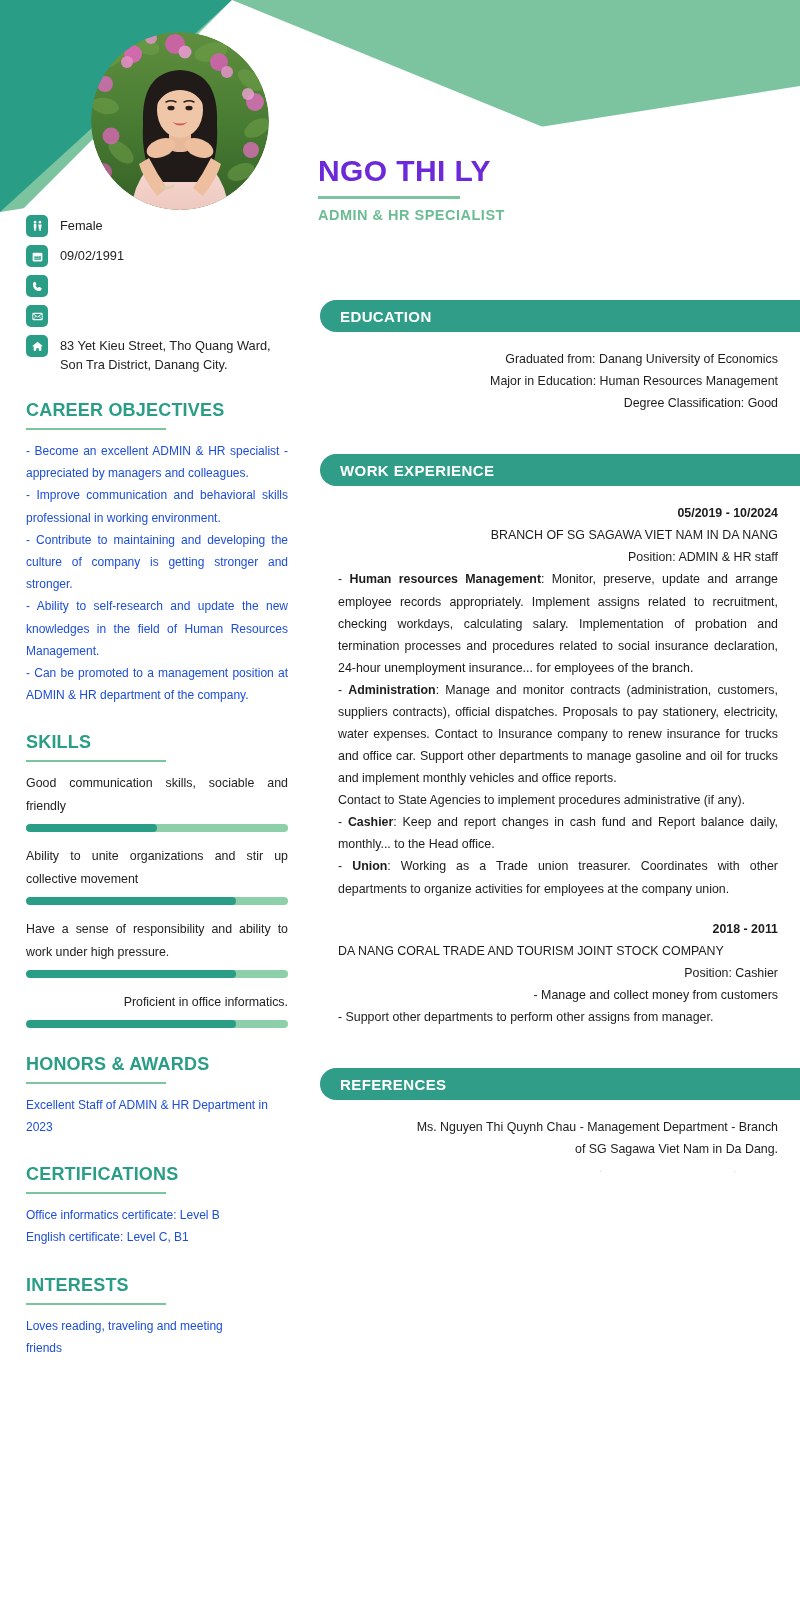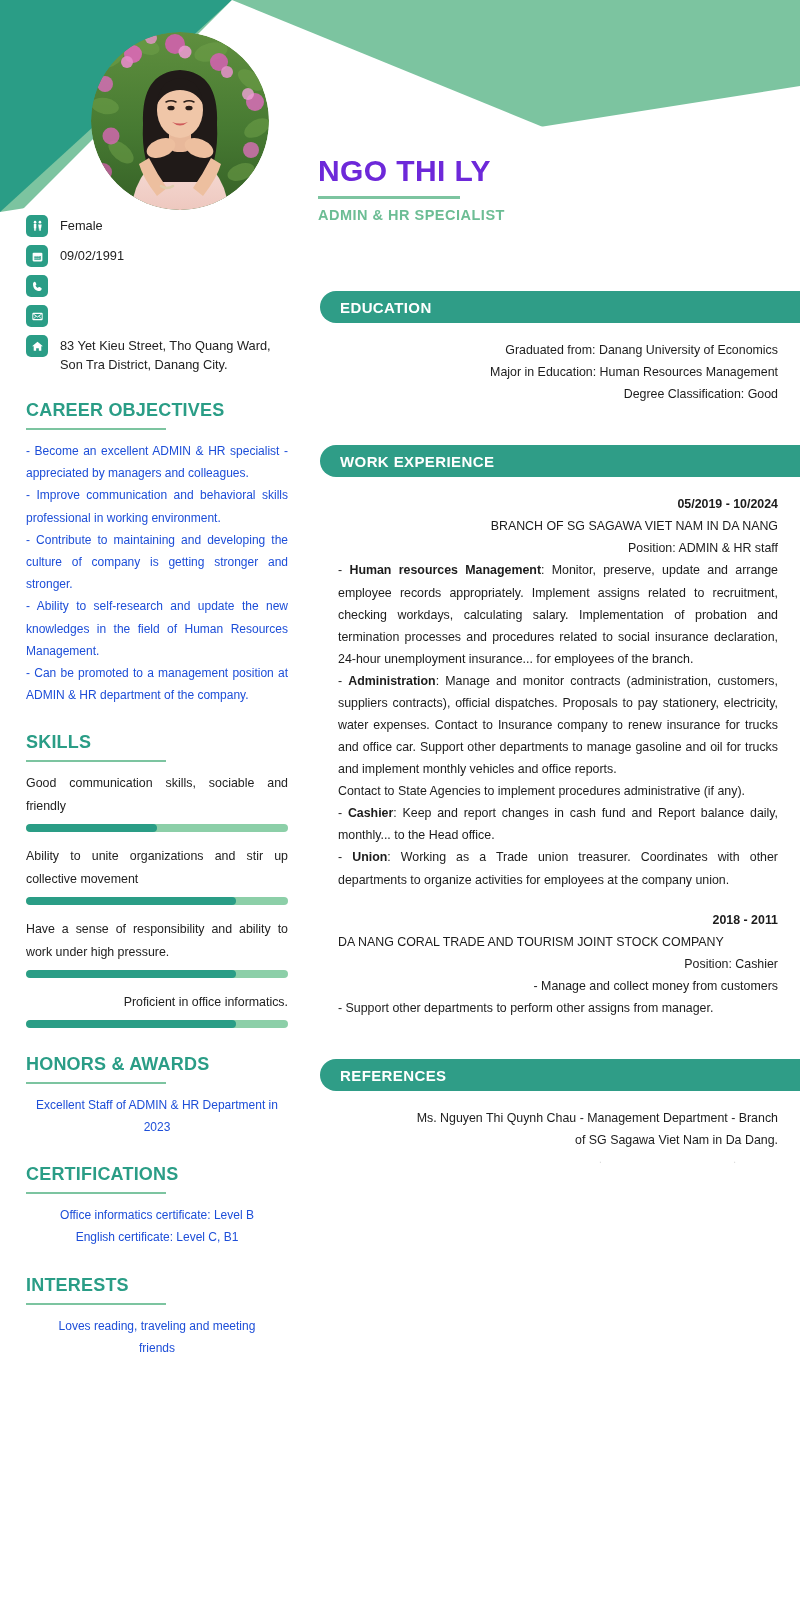--- a/index.html
+++ b/index.html
@@ -59,21 +59,21 @@
   
   .page { position: relative; z-index: 3; width: 800px; }
   .col-left {
     position: absolute;
     left: 0px; top: 215px;
     width: 310px;
     padding: 0 22px 0 26px;
   }
   .col-right {
     position: absolute;
-    left: 320px; top: 291px;
+    left: 320px; top: 300px;
     width: 480px;
   }
 
   
   .contact-list { margin-top: 0px; }
   .contact-row {
     display: flex;
     align-items: flex-start;
     margin-bottom: 8px;
     min-height: 22px;
@@ -108,21 +108,21 @@
     width: 140px; height: 2px;
     background: #7cc4a0;
     margin: 7px 0 10px 0;
   }
   .l-body {
     font-size: 12px;
     color: #1d4ed8;
     line-height: 1.85;
     text-align: justify;
   }
-  .l-body.left { text-align: center; }
+  .l-body.left { text-align: left; }
 
   
   .skill-item { margin-bottom: 13px; }
   .skill-text {
     font-size: 12.4px;
     color: #222;
     line-height: 1.85;
     text-align: justify;
     margin-bottom: 6px;
   }

